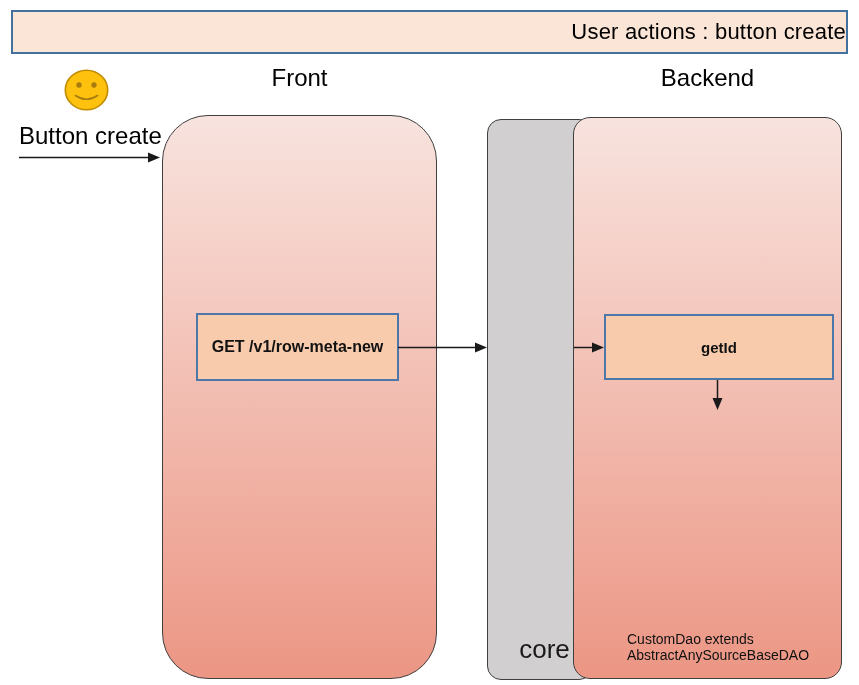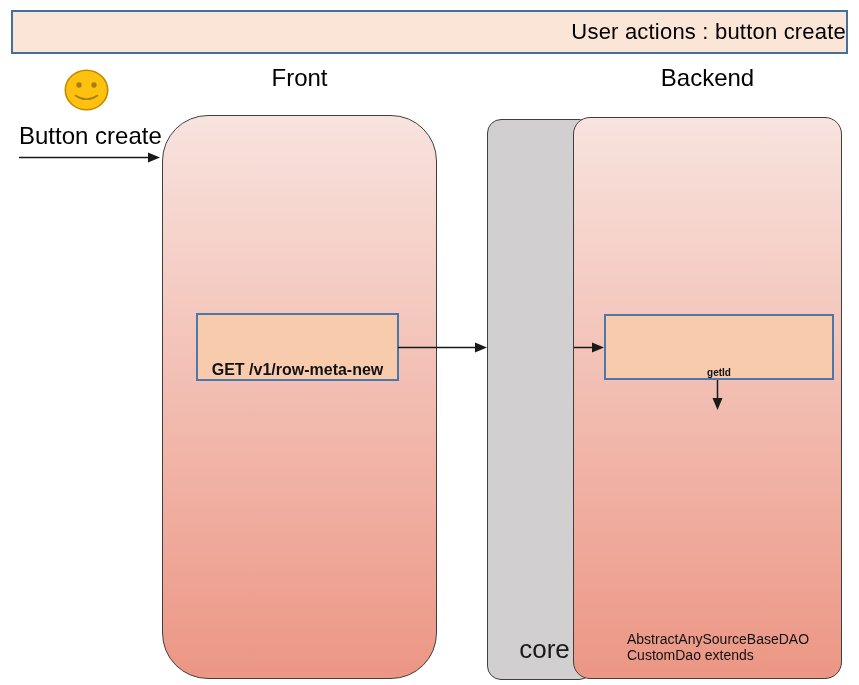--- a/index.html
+++ b/index.html
@@ -50,26 +50,26 @@
   }
   .front-panel   { left: 162px; top: 115px; width: 275px; height: 564px; border-radius: 46px; }
   .core-panel    { left: 487px; top: 119px; width: 106px; height: 561px; border-radius: 14px;
                    background: var(--core-fill); border: 1.5px solid var(--outline); }
   .backend-panel { left: 573px; top: 117px; width: 269px; height: 562px; border-radius: 17px; }
 
   
   .node {
     background: var(--node-fill);
     border: 2px solid var(--node-border);
-    display: flex; align-items: flex-end; justify-content: center;
+    display: flex; align-items: center; justify-content: center;
     font-weight: bold;
     color: #111;
   }
   .get-box   { left: 196px; top: 313px; width: 203px; height: 68px; font-size: 16px; }
-  .getid-box { left: 604px; top: 314px; width: 230px; height: 66px; font-size: 10px; }
+  .getid-box { left: 604px; top: 314px; width: 230px; height: 66px; font-size: 15px; }
   .setid-box { left: 604px; top: 411px; width: 230px; height: 69px; font-size: 15px; }
 
   
   .core-label {
     left: 487px; top: 634px; width: 88px;
     font-size: 26px;
     text-align: center;
     color: #1a1a1a;
     white-space: nowrap;
     padding-left: 27px;
@@ -143,17 +143,17 @@
   <div class="abs arrow" style="left:711px; top:380px;">
     <svg width="13" height="31" viewBox="0 0 13 31">
       <line x1="6.5" y1="0" x2="6.5" y2="20" style="stroke:var(--arrow); stroke-width:1.5"></line>
       <polygon points="6.5,30 1.5,18 11.5,18" style="fill:var(--arrow)"></polygon>
     </svg>
   </div>
 
 
   <div class="abs core-label">core</div>
   <div class="abs dao-note">
+    <div>CustomDao extends</div>
     <div>AbstractAnySourceBaseDAO</div>
-    <div>CustomDao extends</div>
   </div>
 
 </div>
 
 </body></html>

